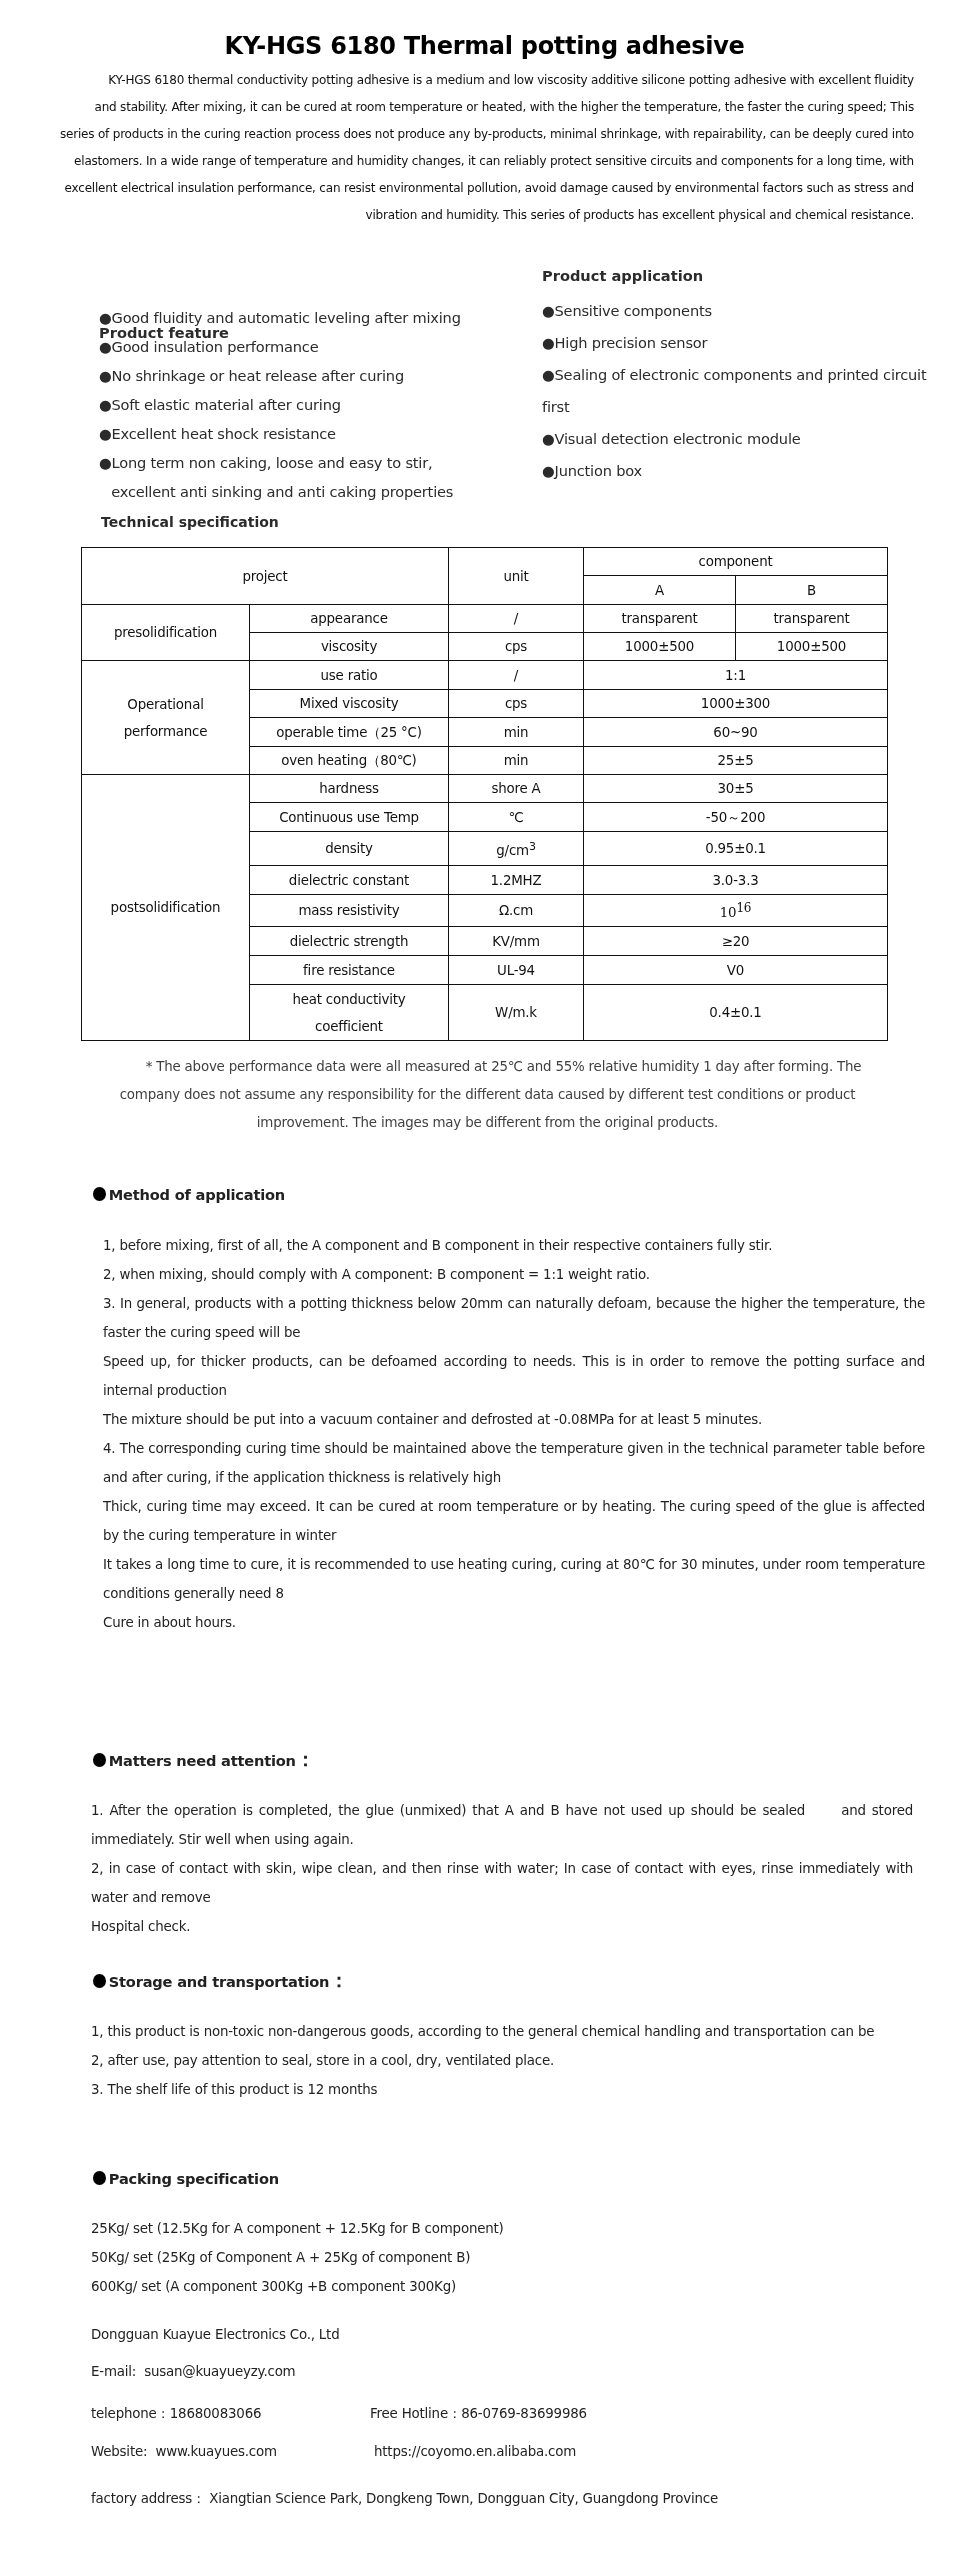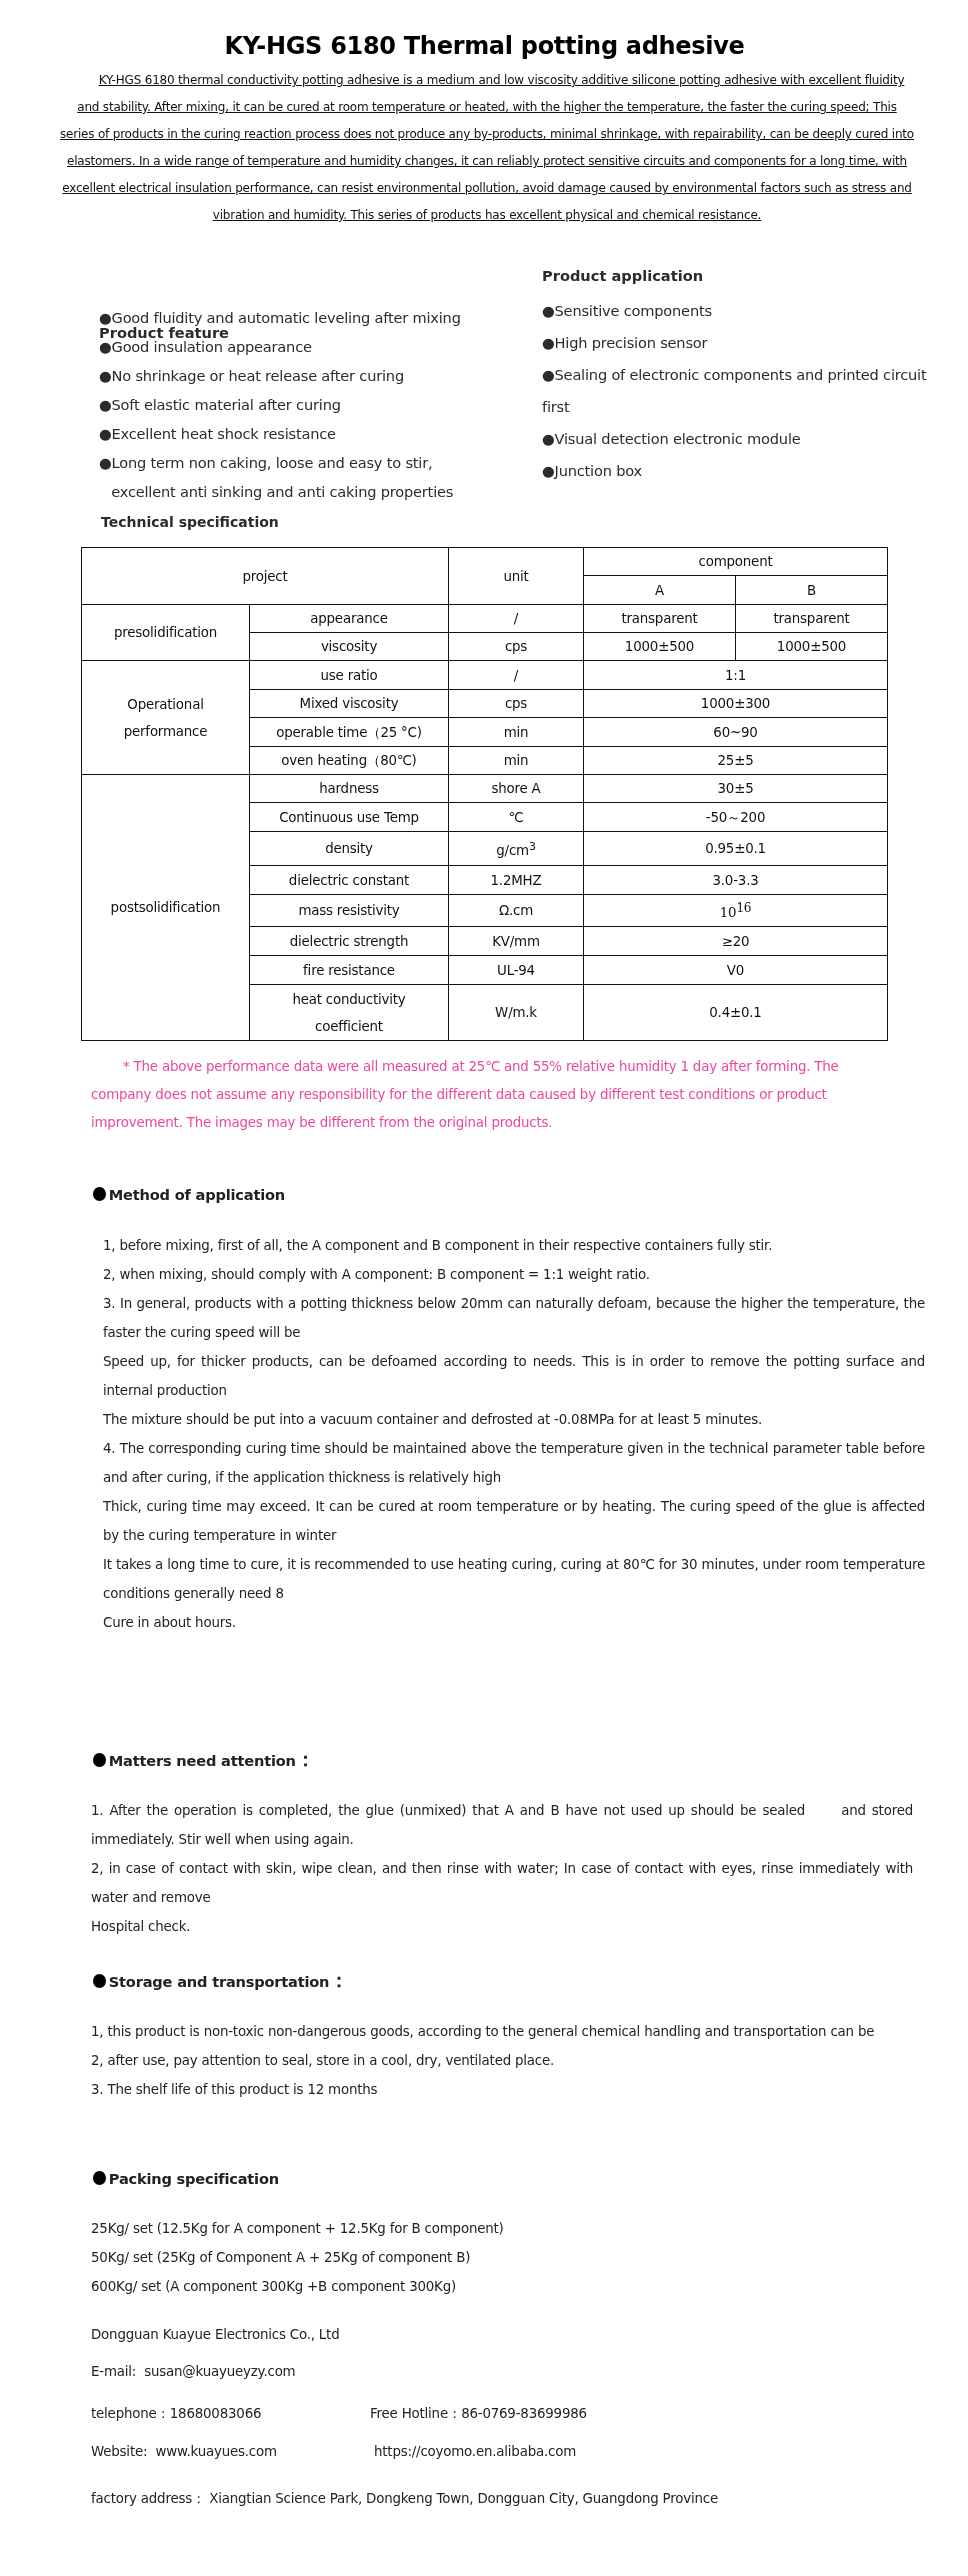--- a/index.html
+++ b/index.html
@@ -3,50 +3,50 @@
 <meta charset="utf-8">
 <style>
   html, body { margin: 0; padding: 0; background: #ffffff; }
   body { width: 969px; height: 2576px; position: relative; overflow: hidden;
          font-family: "DejaVu Sans", "Liberation Sans", sans-serif; color: #2b2b2b; }
   .abs { position: absolute; }
   .title { left: 0; width: 969px; top: 32px; text-align: center; font-size: 24px; font-weight: bold;
            color: #000; letter-spacing: -0.3px; white-space: nowrap; }
   .intro { left: 60px; width: 854px; top: 67px; font-size: 12px; line-height: 27px; color: #111;
            letter-spacing: -0.2px; }
-  .intro p { margin: 0; text-indent: 29px; text-align: center; text-decoration: underline; }
+  .intro p { margin: 0; text-indent: 29px; text-align: right; }
   .col-head { font-size: 14.6px; font-weight: bold; color: #2b2b2b; white-space: nowrap; }
   .list { font-size: 14.6px; line-height: 29px; color: #2b2b2b; letter-spacing: -0.2px; }
   .list div { white-space: nowrap; }
   .list .indent { padding-left: 12.2px; }
   .list .wrapline { white-space: normal; }
   table.spec { position: absolute; left: 81px; top: 547px; width: 807px; border-collapse: collapse;
                font-size: 13.4px; color: #111; letter-spacing: -0.2px; }
   table.spec td { border: 1.2px solid #111; text-align: center; vertical-align: middle; padding: 0 2.4px; line-height: 27px; }
-  .note { left: 91px; width: 793px; top: 1060px; font-size: 13.4px; line-height: 27px; color: #ec4899; letter-spacing: -0.2px; }
+  .note { left: 91px; width: 793px; top: 1060px; font-size: 13.4px; line-height: 27px; color: #404040; letter-spacing: -0.2px; text-align: center; }
   .sec-head { font-size: 14.6px; font-weight: bold; color: #222; white-space: nowrap; letter-spacing: -0.2px; }
   .sec-head .dot { display: inline-block; width: 13.4px; height: 14.6px; border-radius: 50%; background: #000; margin-right: 2.4px; vertical-align: -1.2px; }
   .sec-head .colon { font-size: 19.5px; }
   .body { left: 91px; width: 822px; font-size: 13.4px; line-height: 29px; color: #222; letter-spacing: -0.2px; }
   .body div { text-align: justify; }
   .contact { left: 91px; font-size: 13.4px; color: #222; white-space: nowrap; letter-spacing: -0.2px; }
 </style>
 </head>
 <body>
 
 <div class="abs title">KY-HGS 6180 Thermal potting adhesive</div>
 
 <div class="abs intro">
   <p>KY-HGS 6180 thermal conductivity potting adhesive is a medium and low viscosity additive silicone potting adhesive with excellent fluidity and stability. After mixing, it can be cured at room temperature or heated, with the higher the temperature, the faster the curing speed; This series of products in the curing reaction process does not produce any by-products, minimal shrinkage, with repairability, can be deeply cured into elastomers. In a wide range of temperature and humidity changes, it can reliably protect sensitive circuits and components for a long time, with excellent electrical insulation performance, can resist environmental pollution, avoid damage caused by environmental factors such as stress and vibration and humidity. This series of products has excellent physical and chemical resistance.</p>
 </div>
 
 <div class="abs col-head" style="left:99px; top:279px;margin-top:45px;">Product feature</div>
 <div class="abs list" style="left:99px; top:303px; width:427px;">
   <div>●Good fluidity and automatic leveling after mixing</div>
-  <div>●Good insulation appearance</div>
+  <div>●Good insulation performance</div>
   <div>●No shrinkage or heat release after curing</div>
   <div>●Soft elastic material after curing</div>
   <div>●Excellent heat shock resistance</div>
   <div>●Long term non caking, loose and easy to stir,</div>
   <div class="indent">excellent anti sinking and anti caking properties</div>
 </div>
 
 <div class="abs col-head" style="left:542px; top:267px;">Product application</div>
 <div class="abs list" style="left:542px; top:295px; width:390px; line-height:32px;">
   <div>●Sensitive components</div>

